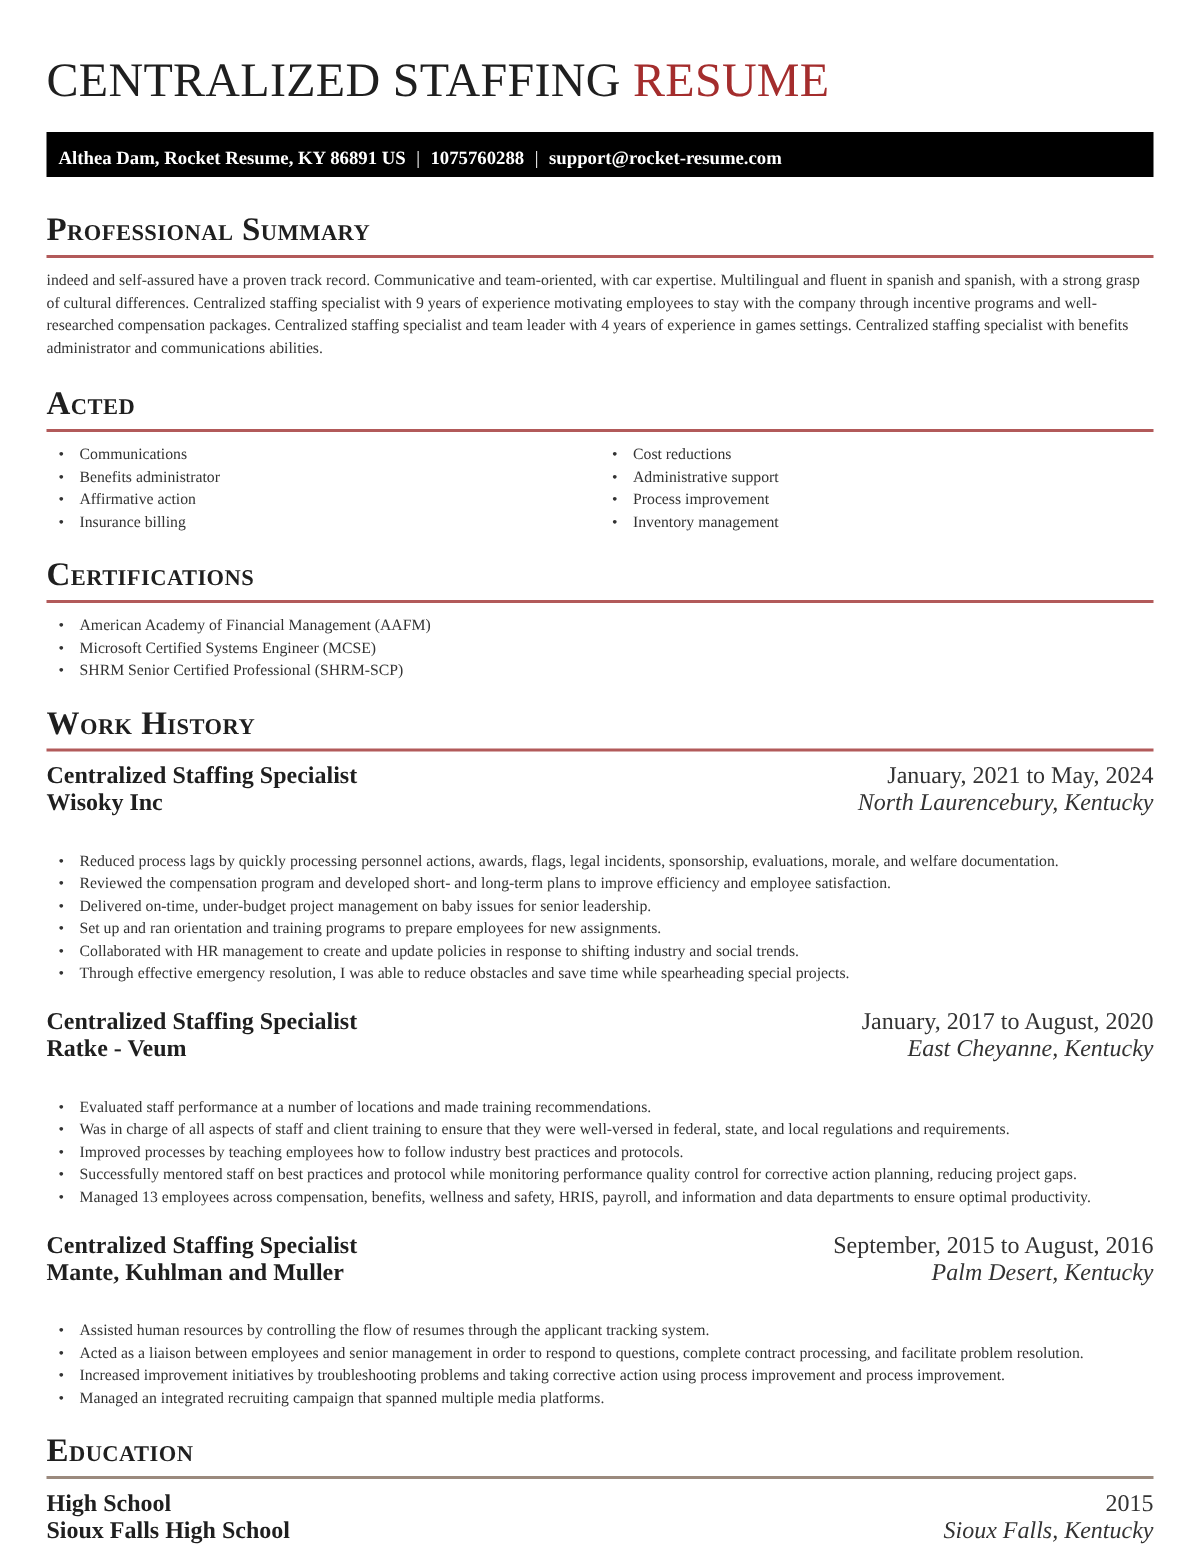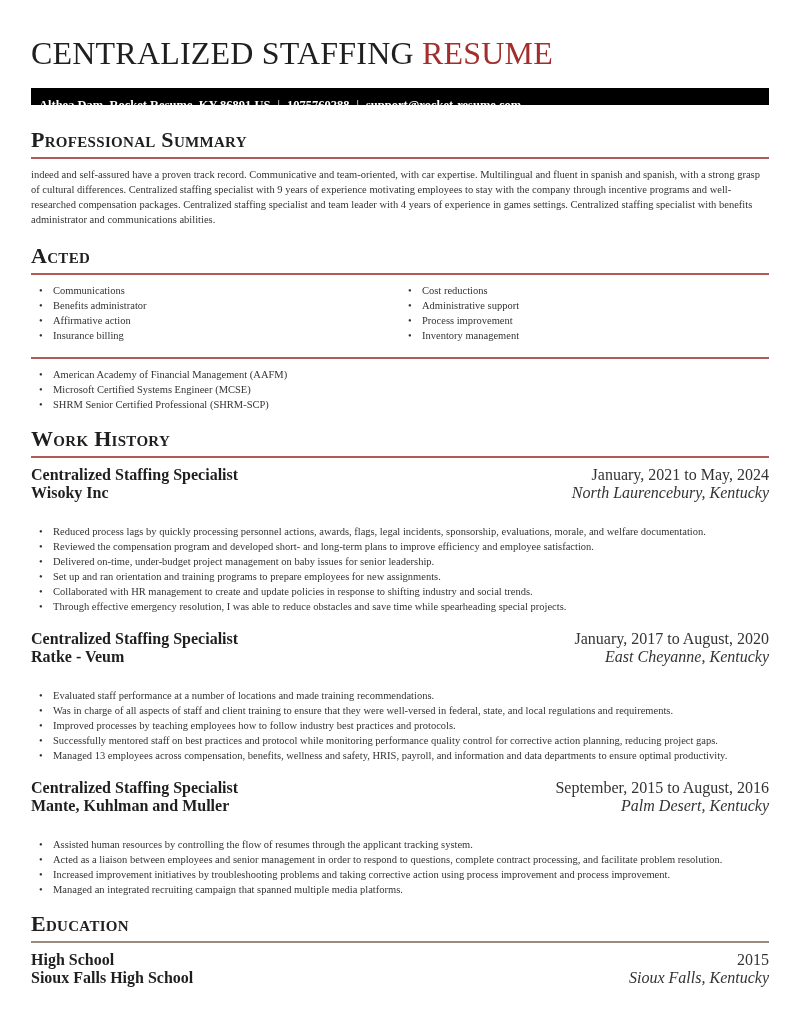--- a/index.html
+++ b/index.html
@@ -1,20 +1,20 @@
 <!DOCTYPE html>
 <html><head>
 <meta charset="utf-8">
 <style>
   * { box-sizing: border-box; margin: 0; padding: 0; }
   body { width: 800px; height: 1035px; background: #fff; font-family: "Liberation Serif", "DejaVu Serif", serif; color: #222; overflow: hidden; }
   .page { padding: 28px 31px 0 31px; }
   .title { font-size: 32px; font-weight: normal; color: #1f1f1f; letter-spacing: 0.2px; line-height: 46px; margin-top: 2px; }
   .title .accent { color: #a42d2d; }
-  .contact { margin-top: 12px; background: #000; color: #fff; height: 17px; font-size: 12.5px; font-weight: bold; line-height: 34px; padding-left: 8px; }
+  .contact { margin-top: 12px; background: #000; color: #fff; height: 30px; font-size: 12.5px; font-weight: bold; line-height: 34px; padding-left: 8px; }
   .contact .sep { margin: 0 7px; font-weight: normal; }
   .section { margin-top: 22px; }
   .section h2 { font-size: 22px; font-weight: bold; font-variant: small-caps; color: #1f1f1f; line-height: 26px; letter-spacing: 0.3px; }
   .rule { height: 2px; background: #b25a5a; margin-top: 4px; margin-bottom: 8px; }
   .rule.edu { background: #9b8a7e; }
   .summary { font-size: 10.5px; line-height: 15px; color: #333; }
   ul.bullets { list-style: none; }
   ul.bullets li { position: relative; padding-left: 22px; font-size: 10.5px; line-height: 15px; color: #333; }
   ul.bullets li::before { content: "•"; position: absolute; left: 8px; top: 0; }
   .skills-grid { display: flex; }
@@ -59,20 +59,21 @@
       <ul class="bullets">
         <li>Cost reductions</li>
         <li>Administrative support</li>
         <li>Process improvement</li>
         <li>Inventory management</li>
       </ul>
     </div>
   </div>
 
   <div class="section" style="margin-top:14px;">
+    <h2>Certifications</h2>
     <div class="rule"></div>
     <ul class="bullets">
       <li>American Academy of Financial Management (AAFM)</li>
       <li>Microsoft Certified Systems Engineer (MCSE)</li>
       <li>SHRM Senior Certified Professional (SHRM-SCP)</li>
     </ul>
   </div>
 
   <div class="section" style="margin-top:14px;">
     <h2>Work History</h2>

